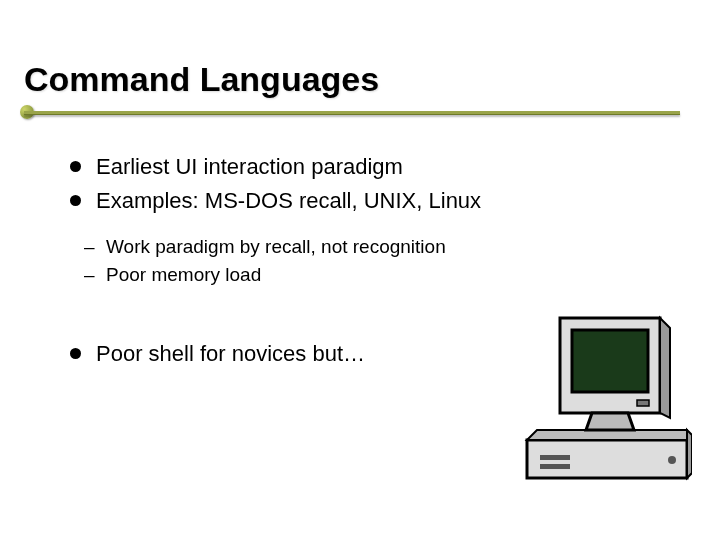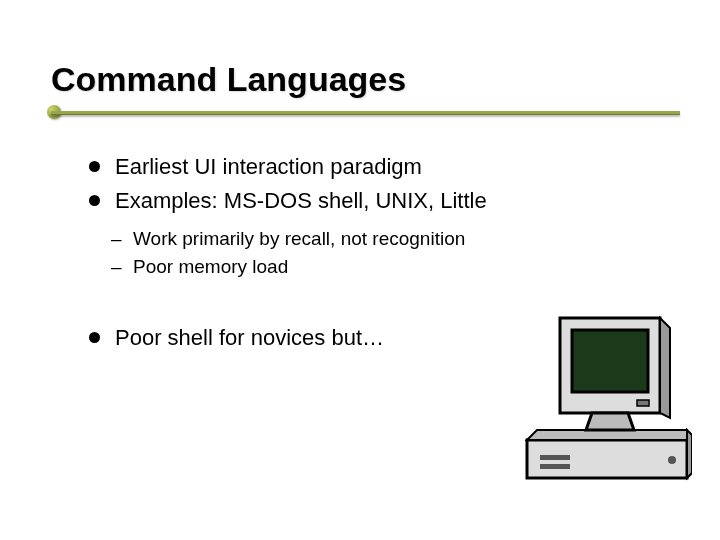--- a/index.html
+++ b/index.html
@@ -10,21 +10,21 @@
     background: #ffffff;
     font-family: Arial, Helvetica, sans-serif;
     color: #000000;
     overflow: hidden;
   }
   .slide {
     position: relative;
     width: 720px;
     height: 540px;
     box-sizing: border-box;
-    padding: 60px 40px 40px 51px;
+    padding: 60px 40px 40px 24px;
   }
   .title {
     font-size: 34px;
     font-weight: bold;
     margin: 0 0 8px 0;
     text-shadow: 1px 1px 2px rgba(0,0,0,0.15);
   }
   .underline {
     position: relative;
     height: 14px;
@@ -45,21 +45,21 @@
     left: -4px;
     top: -2px;
     width: 14px;
     height: 14px;
     border-radius: 50%;
     background: radial-gradient(circle at 30% 30%, #cdd56a, #8c9a3e 70%);
     box-shadow: 1px 1px 2px rgba(0,0,0,0.35);
   }
   ul.main {
     list-style: none;
-    margin: 8px;
+    margin: 16px;
     padding: 0 0 0 30px;
     font-size: 22px;
     line-height: 1.45;
   }
   ul.main > li {
     position: relative;
     padding-left: 26px;
     margin: 2px 0;
   }
   ul.main > li::before {
@@ -108,25 +108,25 @@
 
   <h1 class="title">Command Languages</h1>
 
   <div class="underline">
     <div class="knob"></div>
     <div class="bar"></div>
   </div>
 
   <ul class="main">
     <li><span>Earliest UI interaction paradigm</span></li>
-    <li><span>Examples: MS-DOS shell, UNIX, Little</span></li>
+    <li><span>Examples: MS-DOS recall, UNIX, Linux</span></li>
   </ul>
 
   <ul class="sub">
-    <li><span>Work primarily by recall, not recognition</span></li>
+    <li><span>Work paradigm by recall, not recognition</span></li>
     <li><span>Poor memory load</span></li>
   </ul>
 
   <div class="gap"></div>
 
   <ul class="main">
     <li><span>Poor shell for novices but…</span></li>
   </ul>
 
   <div class="computer">

